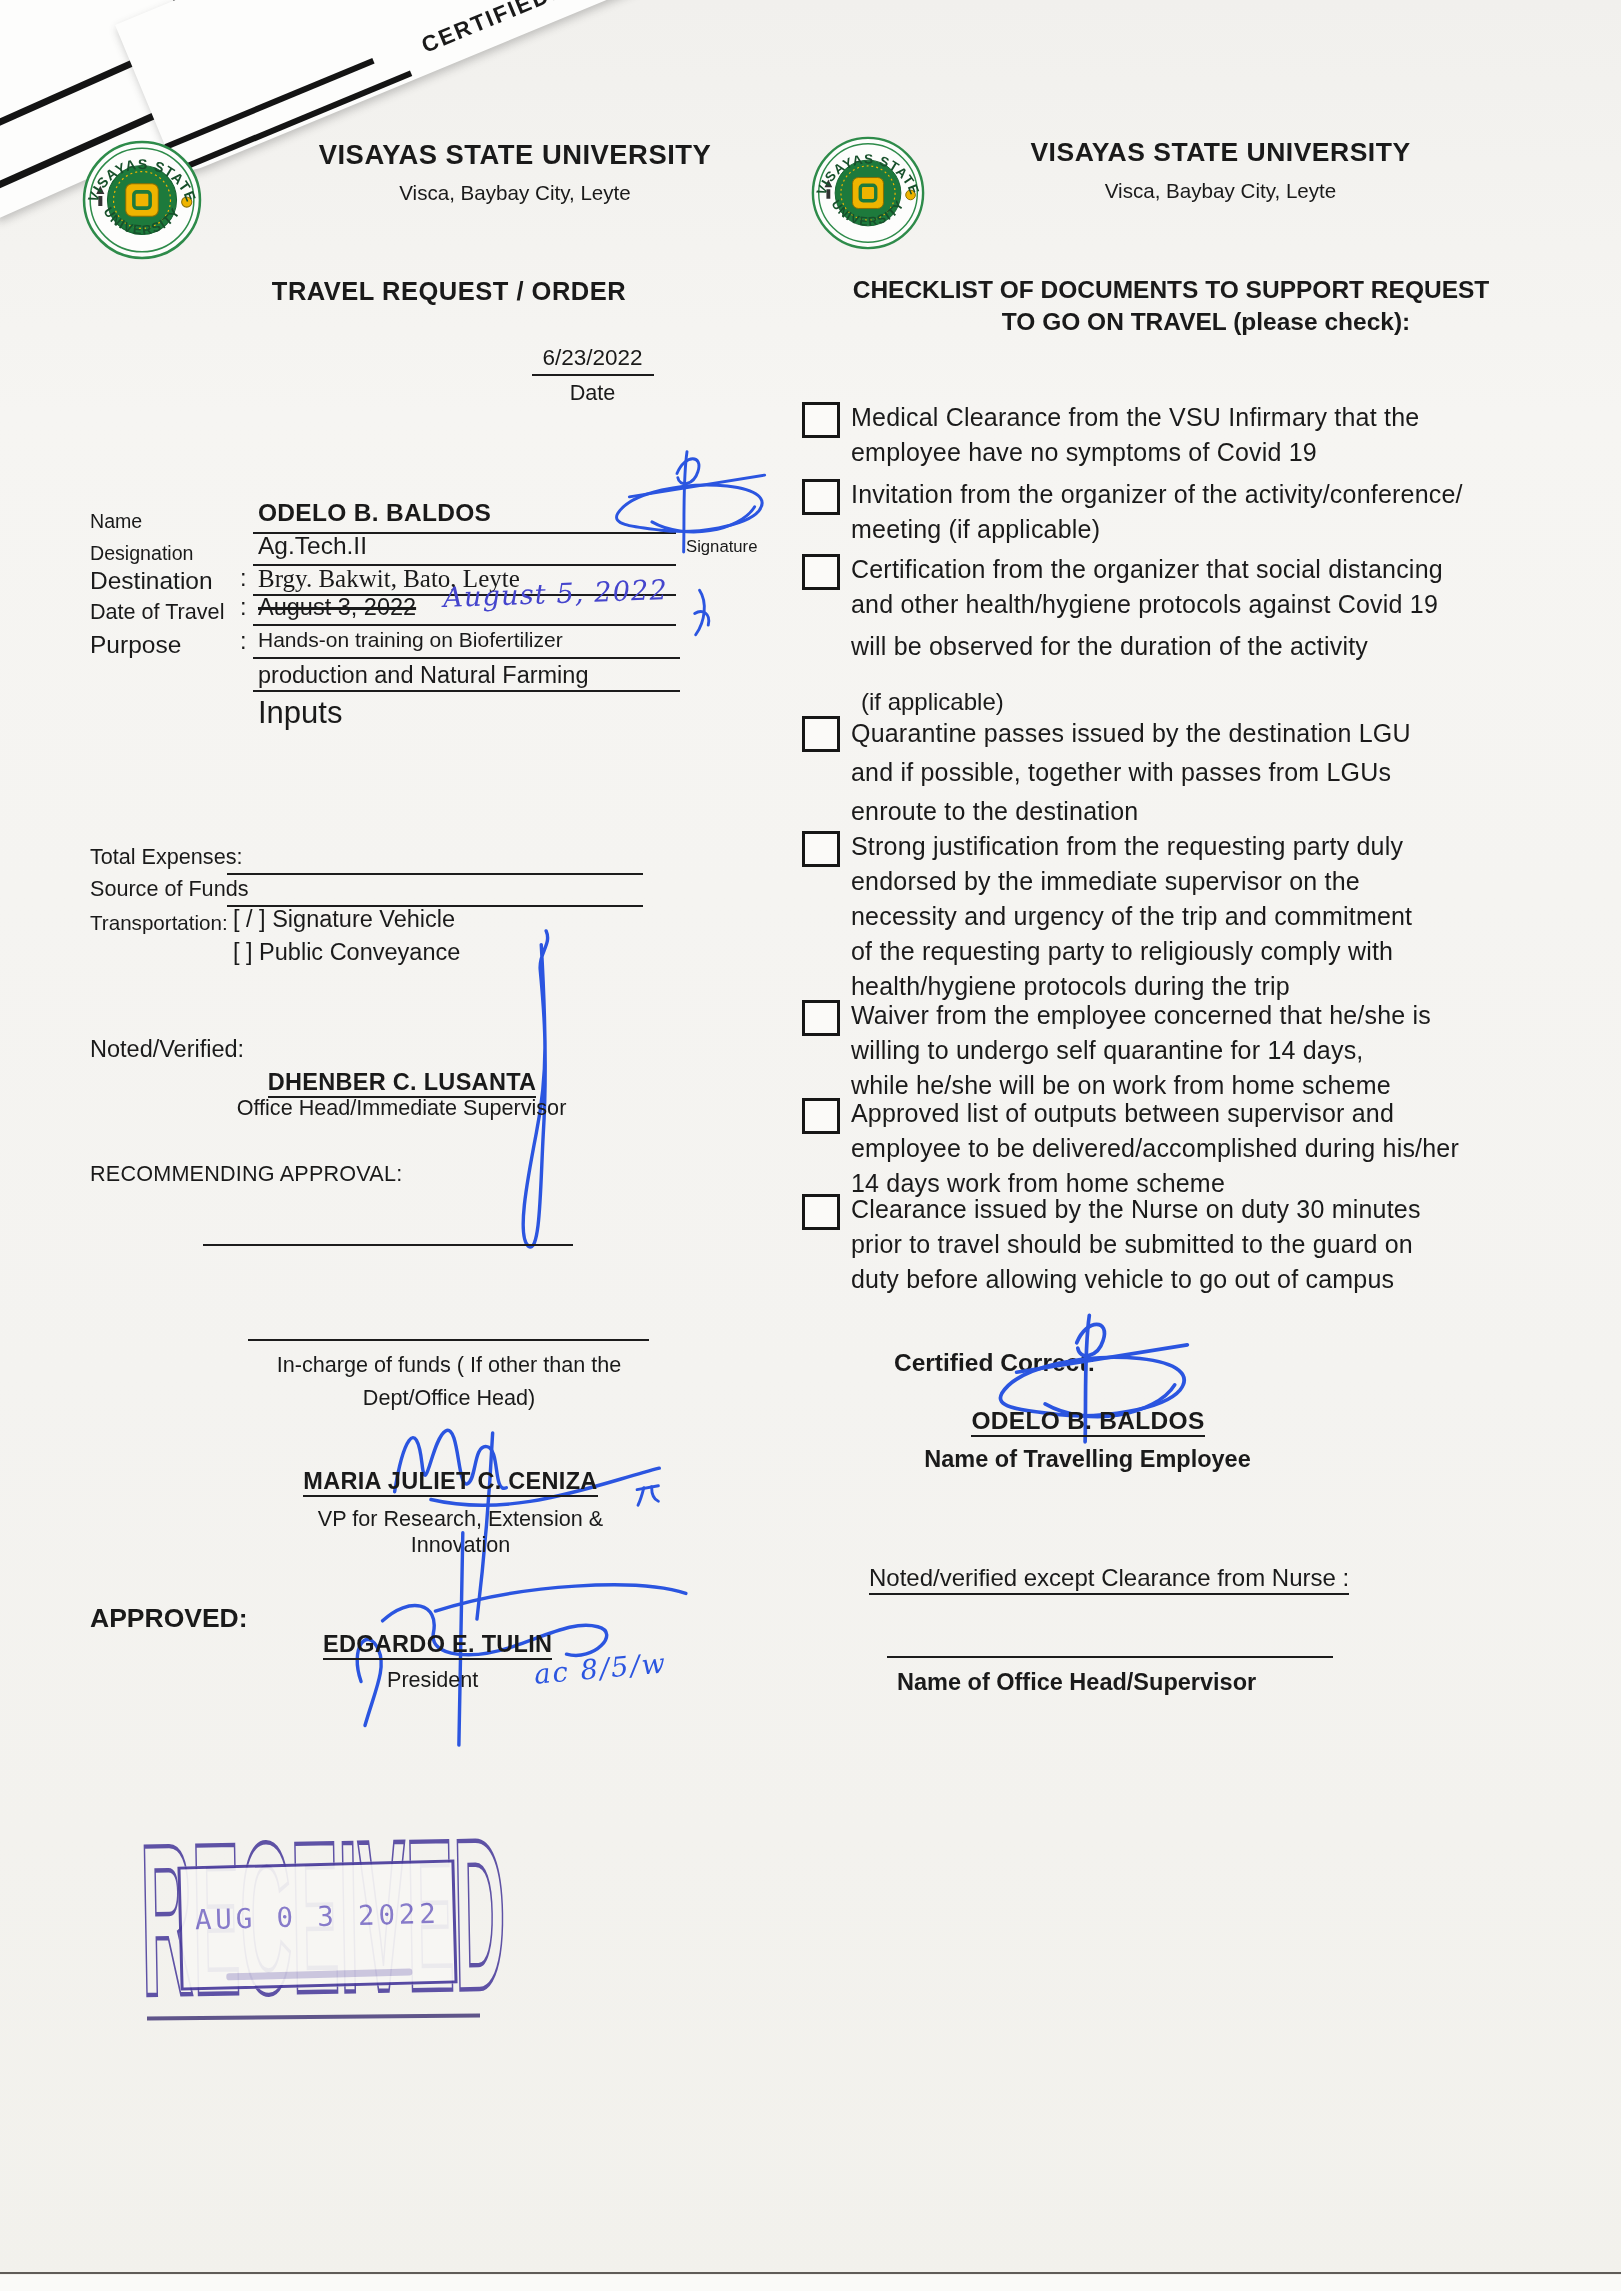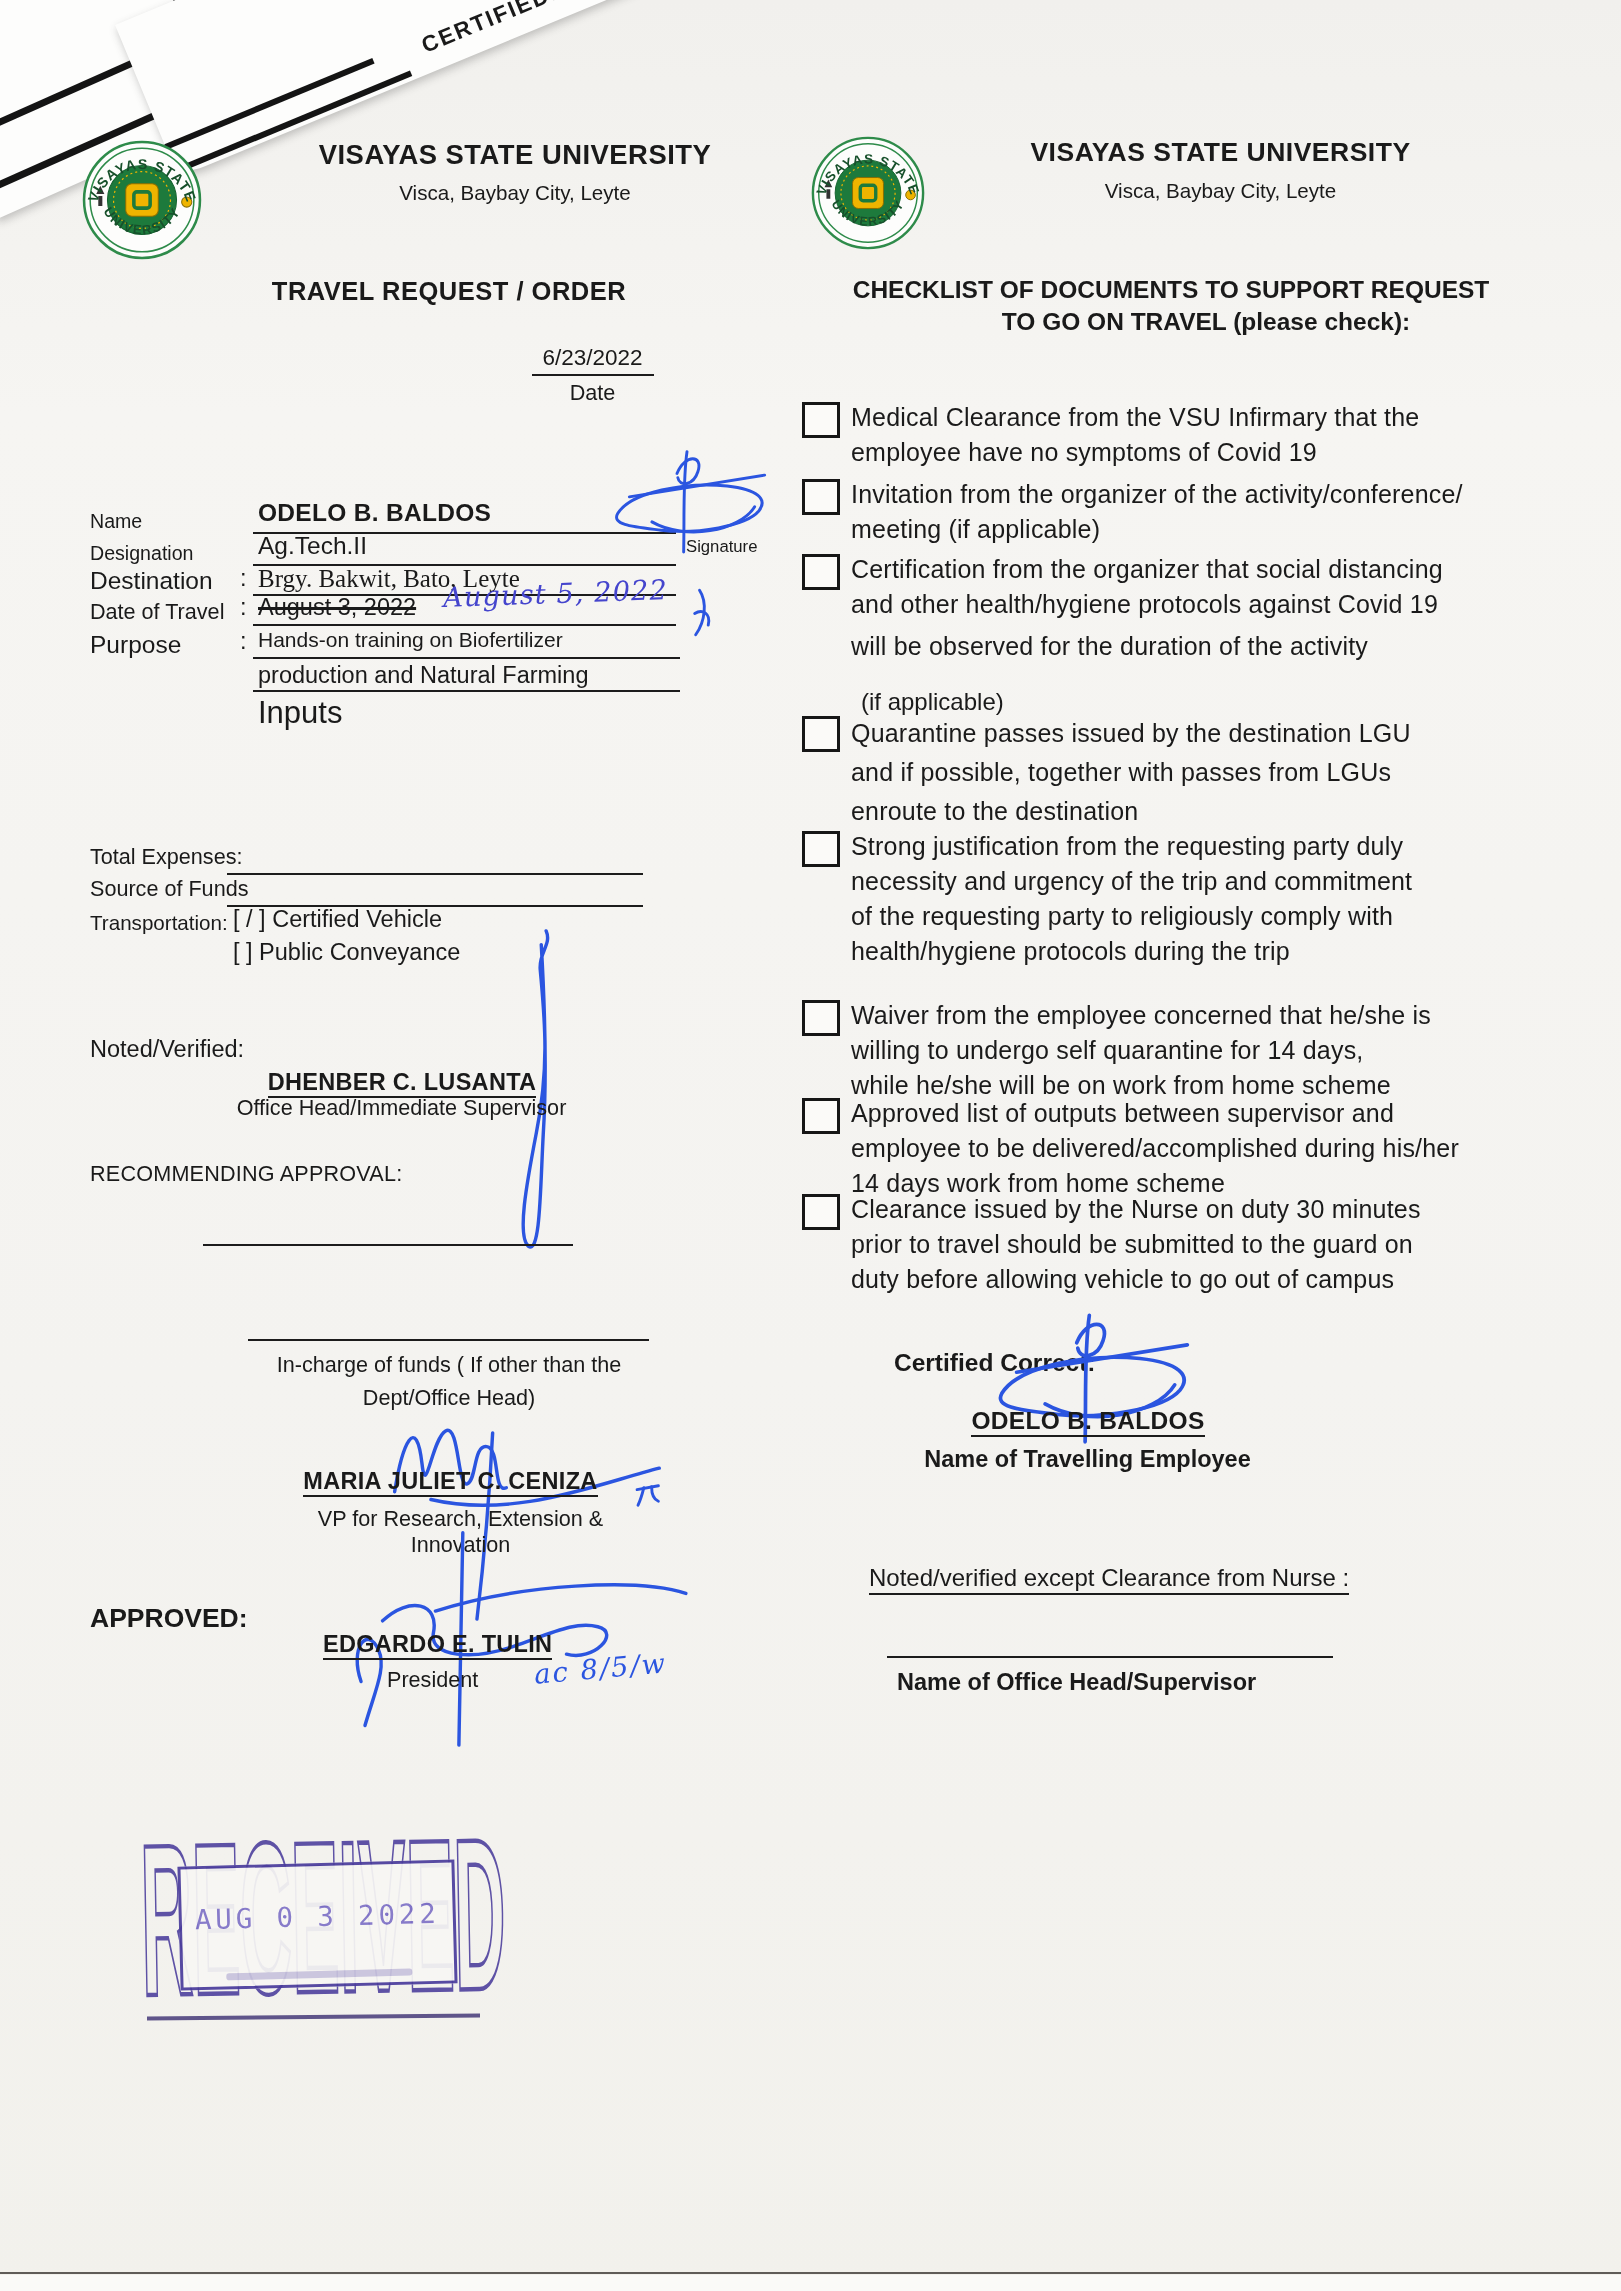--- a/index.html
+++ b/index.html
@@ -109,21 +109,21 @@
   <div class="rule" style="left:253px;top:657px;width:427px;"></div>
   <div class="abs" style="left:258px;top:662px;font-size:23.5px;">production and Natural Farming</div>
   <div class="rule" style="left:253px;top:690px;width:427px;"></div>
   <div class="abs" style="left:258px;top:695px;font-size:31px;">Inputs</div>
 
   <div class="abs" style="left:90px;top:844px;font-size:21.6px;">Total Expenses:</div>
   <div class="rule" style="left:227px;top:873px;width:416px;"></div>
   <div class="abs" style="left:90px;top:876px;font-size:21.6px;">Source of Funds</div>
   <div class="rule" style="left:227px;top:905px;width:416px;"></div>
   <div class="abs" style="left:90px;top:911px;font-size:20.6px;">Transportation:</div>
-  <div class="abs" style="left:233px;top:906px;font-size:23.5px;">[ / ] Certified Vehicle</div>
+  <div class="abs" style="left:233px;top:906px;font-size:23.5px;">[ / ] Signature Vehicle</div>
   <div class="abs" style="left:233px;top:939px;font-size:23.5px;">[ ] Public Conveyance</div>
 
   <div class="abs" style="left:90px;top:1036px;font-size:23.5px;">Noted/Verified:</div>
   <svg class="abs sig" style="left:495px;top:927px;" width="69" height="338" viewBox="0 0 70 345">
     <path d="M52,4 C58,18 44,26 46,44 C50,90 56,140 42,210 C32,262 22,316 34,326 C46,334 46,268 49,212 C53,150 50,70 47,18"></path>
   </svg>
   <div class="abs ctr" style="left:245px;top:1057px;width:314px;margin-top:12px;">
     <span class="b u3" style="font-size:23.5px;letter-spacing:0.3px;">DHENBER C. LUSANTA</span>
   </div>
   <div class="abs ctr" style="left:230px;top:1095px;width:343px;font-size:21.6px;">Office Head/Immediate Supervisor</div>
@@ -229,20 +229,21 @@
       <div>Quarantine passes issued by the destination LGU</div>
       <div>and if possible, together with passes from LGUs</div>
       <div>enroute to the destination</div>
     </div>
   </div>
 
   <div class="ci" style="top:829px">
     <span class="cb"></span>
     <div class="cl">
       <div>Strong justification from the requesting party duly</div>
+      <div>endorsed by the immediate supervisor on the</div>
       <div>necessity and urgency of the trip and commitment</div>
       <div>of the requesting party to religiously comply with</div>
       <div>health/hygiene protocols during the trip</div>
     </div>
   </div>
 
   <div class="ci" style="top:998px">
     <span class="cb"></span>
     <div class="cl">
       <div>Waiver from the employee concerned that he/she is</div>

